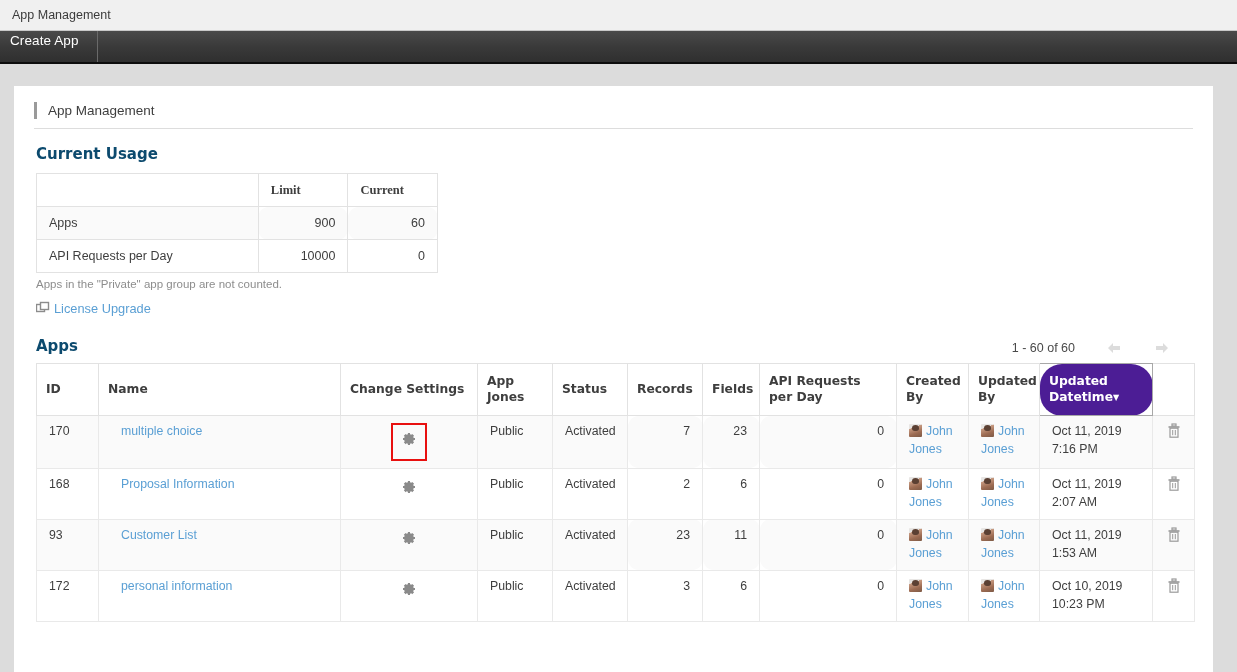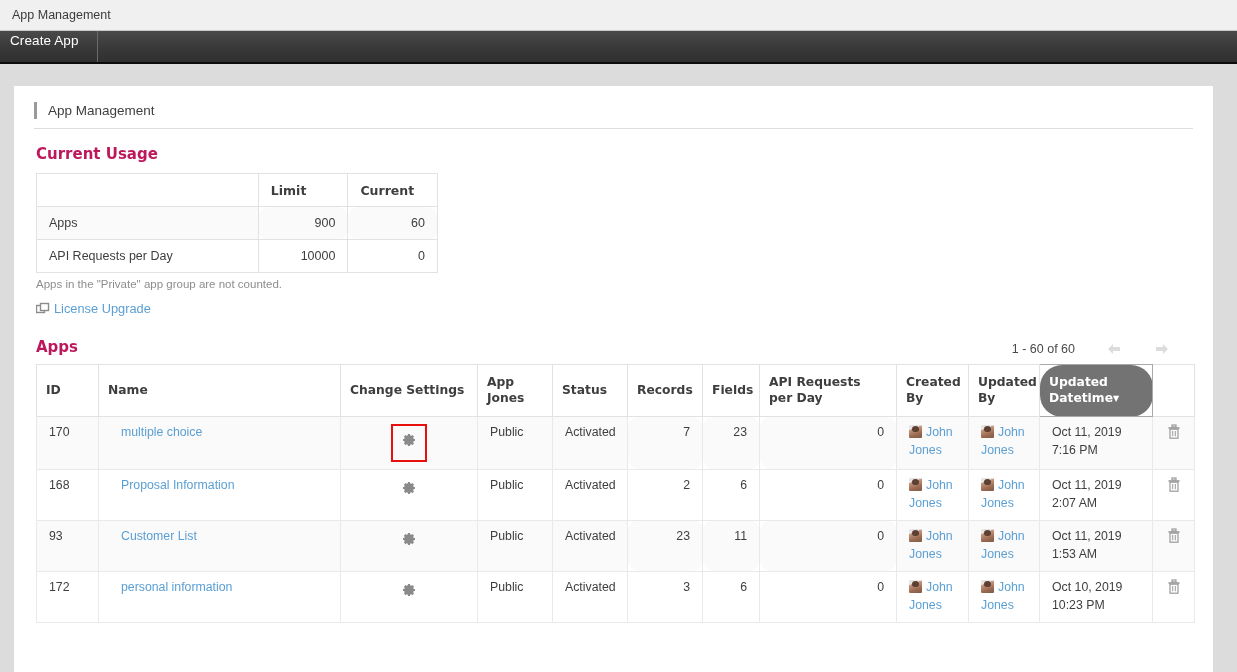--- a/index.html
+++ b/index.html
@@ -70,21 +70,21 @@
     margin-right: 11px;
   }
   #page-heading .txt {
     font-size: 13.5px;
     color: #3e3e3e;
   }
 
   h2.section-title {
     font-size: 15px;
     font-weight: bold;
-    color: #be185d;
+    color: #0c4a6e;
     margin: 16px 0 10px 2px;
     font-family: "DejaVu Sans", sans-serif;
   }
 
   
   table.usage {
     border-collapse: collapse;
     margin-left: 2px;
     width: 402px;
     font-size: 12.5px;
@@ -96,35 +96,35 @@
     color: #3e3e3e;
   }
   table.usage thead th {
     font-family: "DejaVu Sans", sans-serif;
     font-weight: bold;
     font-size: 12.5px;
     text-align: left;
     background: #ffffff;
   }
   table.usage thead th.blank { width: 208px; }
-  table.usage th.colh { width: 84px; }
+  table.usage th.colh { width: 84px; font-family: Liberation Serif, serif; }
   table.usage tbody td.label { text-align: left; }
   table.usage tbody td.num { text-align: right; }
   table.usage tbody tr:nth-child(odd) td { background: #fafafa; }
   table.usage tbody tr:nth-child(even) td { background: #ffffff; }
 
   .usage-note {
     font-size: 11.5px;
     color: #8d8d8d;
     margin: 5px 0 0 2px;
   }
 
   #license-upgrade {
     display: inline-flex;
-    align-items: flex-end;
+    align-items: flex-start;
     margin: 11px 4px 0 2px;
     cursor: pointer;
   }
   #license-upgrade .lbl {
     color: #5a9fd4;
     font-size: 12.8px;
     margin-left: 4px;
   }
   .ext-icon { display:inline-block; width:14px; height:14px; position:relative; }
 
@@ -155,21 +155,21 @@
     color: #3e3e3e;
     text-align: left;
     vertical-align: middle;
     border: 1px solid #e2e2e2;
     height: 52px;
     padding: 0 9px;
     background: #ffffff;
     line-height: 1.25;
   }
   table.apps th.sorted {
-    background: #737373;
+    background: #4c1d95;
     color: #ffffff;
     border-color: #a8a8a8;
     border-radius: 22px;
   }
   table.apps td {
     border: 1px solid #e9e9e9;
     height: 51px;
     padding: 7px 12px;
     color: #3e3e3e;
     vertical-align: top;

